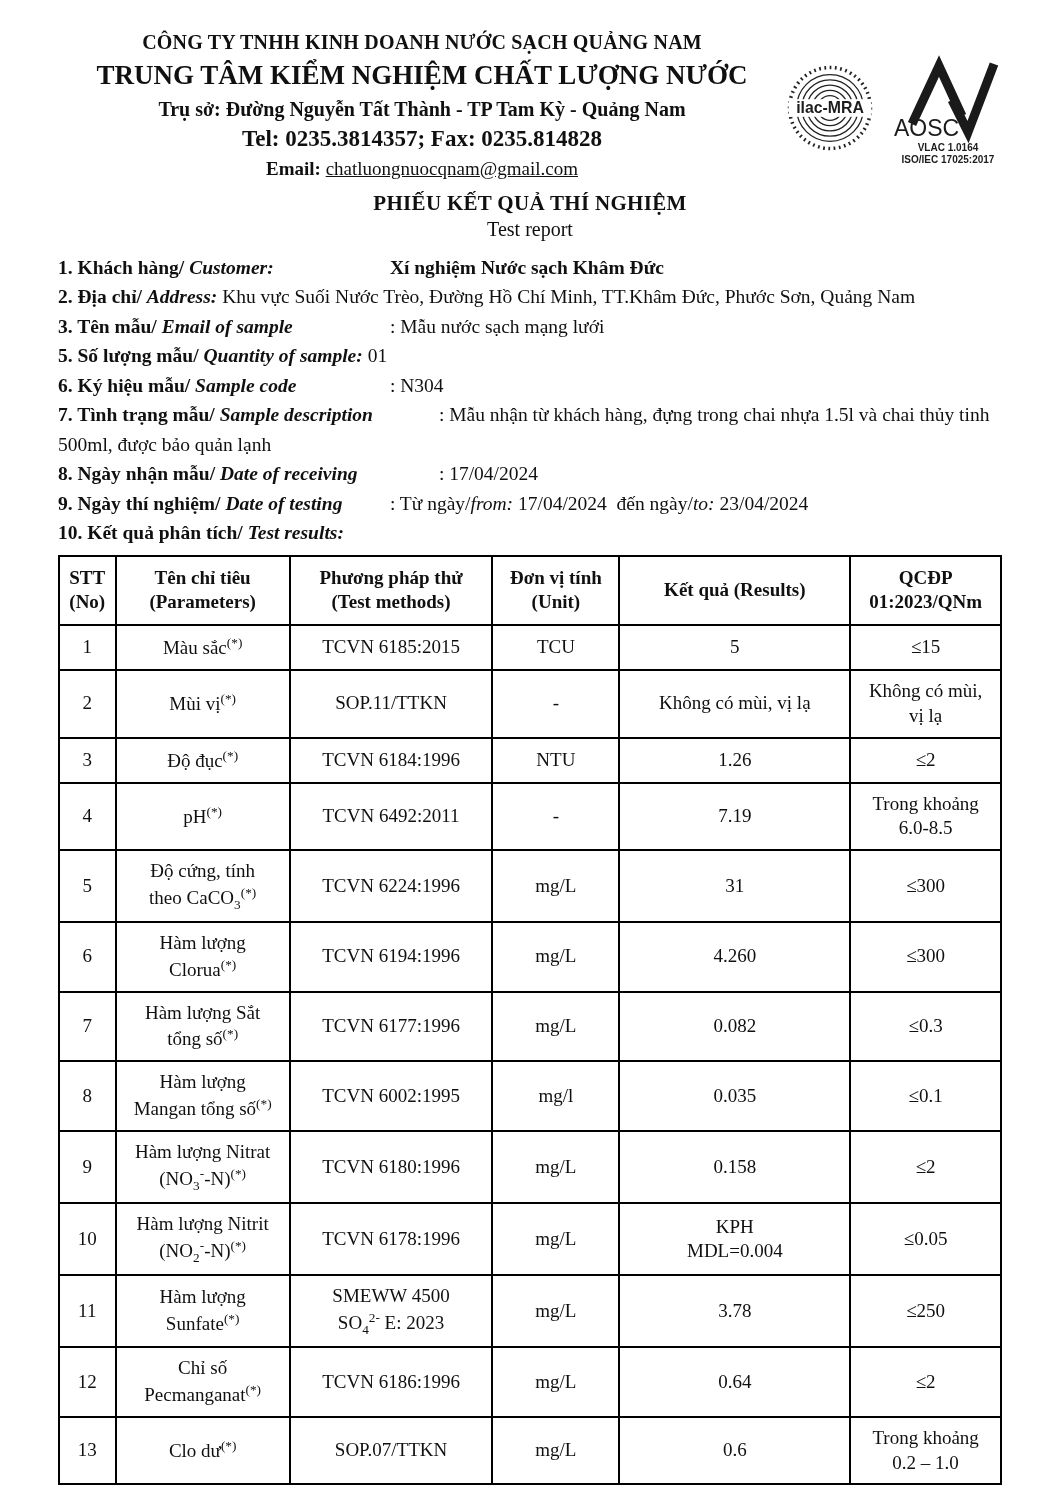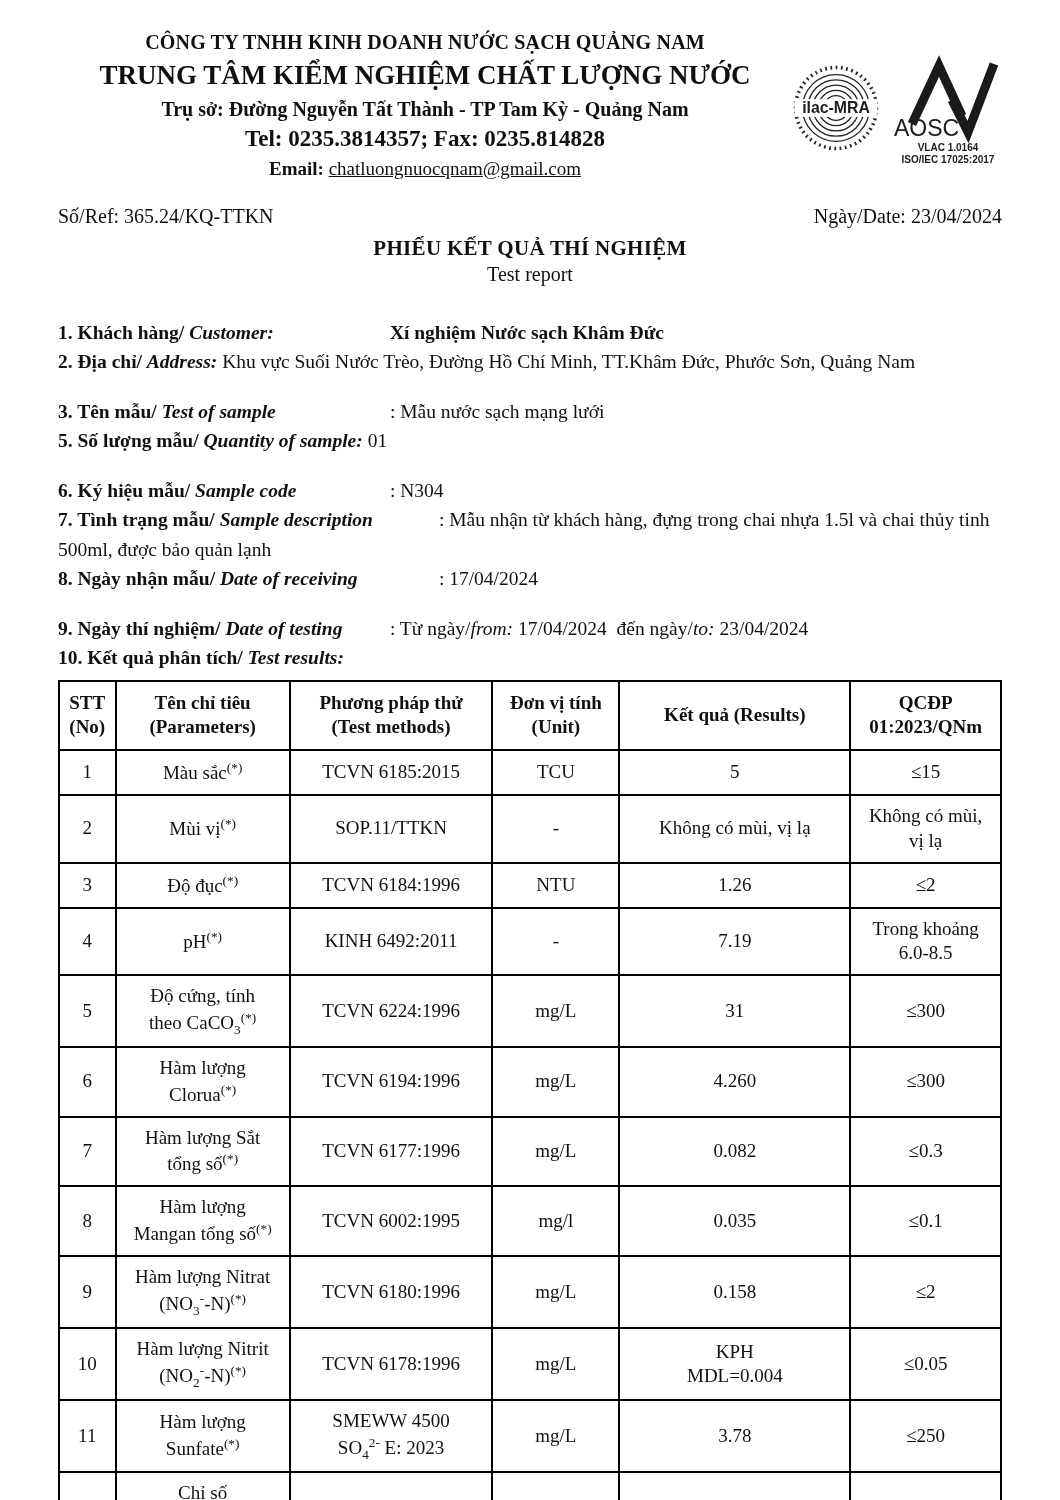--- a/index.html
+++ b/index.html
@@ -17,33 +17,33 @@
   
   .header{display:flex;align-items:flex-start;}
   .logo-box{flex:0 0 108px;padding-top:8px;}
   .header-center{flex:1;text-align:center;line-height:1.42;padding-top:2px;}
   .h-line1{font-size:20px;font-weight:700;letter-spacing:.2px;font-family:Liberation Serif, serif;}
   .h-line2{font-size:27px;font-weight:700;}
   .h-line3{font-size:20px;font-weight:700;}
   .h-line4{font-size:23px;font-weight:700;}
   .h-line5{font-size:19px;font-weight:700;}
   .email{font-weight:400;text-decoration:underline;}
-  .header-right{flex:0 0 200px;display:flex;align-items:center;gap:10px;padding-top:26px;}
+  .header-right{flex:0 0 200px;display:flex;align-items:center;gap:16px;padding-top:26px;}
   .seal text{font-family:"Liberation Sans","DejaVu Sans",sans-serif;fill:#1c1c1c;}
   .qnawaco-text{font-family:"Liberation Serif","DejaVu Serif",serif;}
   
   .meta-row{display:flex;justify-content:space-between;font-size:20px;margin-top:22px;}
   .doc-title{text-align:center;font-size:21px;font-weight:700;margin-top:8px;letter-spacing:.3px;}
   .doc-subtitle{text-align:center;font-size:20px;font-weight:400;margin-top:2px;}
   
   .info{margin-top:12px;font-size:19.5px;}
   .info-line{margin:0;line-height:29.5px;}
   .lbl{font-weight:700;}
   .lbl-en{font-weight:700;font-style:italic;}
-  .gap-a{display:inline-block;min-width:327px;margin-top:20px;}
+  .gap-a{display:inline-block;min-width:327px;}
   .gap-b{display:inline-block;min-width:376px;}
   .val{font-weight:400;}
   .val.bold{font-weight:700;}
   
   table.results{width:100%;border-collapse:collapse;margin-top:7px;font-size:19px;}
   table.results th,table.results td{
     border:2px solid #000;
     text-align:center;vertical-align:middle;
     padding:8px 5px;line-height:1.3;
   }
@@ -87,32 +87,28 @@
       <svg class="seal" width="112" height="112" viewBox="0 0 112 112">
         <path d="M22 72 L49 14 L72 64" fill="none" stroke="#1a1a1a" stroke-width="9"></path>
         <path d="M62 48 L78 80 L104 12" fill="none" stroke="#1a1a1a" stroke-width="9"></path>
         <text x="4" y="84" font-size="23">AOSC</text>
         <text x="58" y="99" text-anchor="middle" font-size="10" font-weight="bold">VLAC 1.0164</text>
         <text x="58" y="111" text-anchor="middle" font-size="10" font-weight="bold">ISO/IEC 17025:2017</text>
       </svg>
     </div>
   </div>
 
-  <div class="meta-row">
-    <span>Số/Ref: 365.24/KQ-TTKN</span>
-    <span>Ngày/Date: 23/04/2024</span>
-  </div>
 
   <div class="doc-title">PHIẾU KẾT QUẢ THÍ NGHIỆM</div>
   <div class="doc-subtitle">Test report</div>
 
   <div class="info">
       <p class="info-line"><span class="gap-a"><span class="lbl">1. Khách hàng/ </span><span class="lbl-en">Customer:</span></span><span class="val bold"> Xí nghiệm Nước sạch Khâm Đức</span></p>
       <p class="info-line"><span><span class="lbl">2. Địa chỉ/ </span><span class="lbl-en">Address:</span></span><span class="val"> Khu vực Suối Nước Trèo, Đường Hồ Chí Minh, TT.Khâm Đức, Phước Sơn, Quảng Nam</span></p>
-      <p class="info-line"><span class="gap-a"><span class="lbl">3. Tên mẫu/ </span><span class="lbl-en">Test of sample</span></span><span class="val"> : Mẫu nước sạch mạng lưới</span></p>
+      <p class="info-line"><span class="gap-a"><span class="lbl">3. Tên mẫu/ </span><span class="lbl-en">Email of sample</span></span><span class="val"> : Mẫu nước sạch mạng lưới</span></p>
       <p class="info-line"><span><span class="lbl">5. Số lượng mẫu/ </span><span class="lbl-en">Quantity of sample:</span></span><span class="val"> 01</span></p>
       <p class="info-line"><span class="gap-a"><span class="lbl">6. Ký hiệu mẫu/ </span><span class="lbl-en">Sample code</span></span><span class="val"> : N304</span></p>
       <p class="info-line"><span class="gap-b"><span class="lbl">7. Tình trạng mẫu/ </span><span class="lbl-en">Sample description</span></span><span class="val"> : Mẫu nhận từ khách hàng, đựng trong chai nhựa 1.5l và chai thủy tinh 500ml, được bảo quản lạnh</span></p>
       <p class="info-line"><span class="gap-b"><span class="lbl">8. Ngày nhận mẫu/ </span><span class="lbl-en">Date of receiving</span></span><span class="val"> : 17/04/2024</span></p>
       <p class="info-line"><span class="gap-a"><span class="lbl">9. Ngày thí nghiệm/ </span><span class="lbl-en">Date of testing</span></span><span class="val"> : Từ ngày/<i>from:</i> 17/04/2024&nbsp; đến ngày/<i>to:</i> 23/04/2024</span></p>
       <p class="info-line"><span><span class="lbl">10. Kết quả phân tích/ </span><span class="lbl-en">Test results:</span></span></p>
     </div>
 
   <table class="results">
     <colgroup>
@@ -154,21 +150,21 @@
           <td>3</td>
           <td>Độ đục<sup>(*)</sup></td>
           <td>TCVN 6184:1996</td>
           <td>NTU</td>
           <td>1.26</td>
           <td>≤2</td>
         </tr>
         <tr>
           <td>4</td>
           <td>pH<sup>(*)</sup></td>
-          <td>KINH 6492:2011</td>
+          <td>TCVN 6492:2011</td>
           <td>-</td>
           <td>7.19</td>
           <td>Trong khoảng<br>6.0-8.5</td>
         </tr>
         <tr>
           <td>5</td>
           <td>Độ cứng, tính<br>theo CaCO<sub>3</sub><sup>(*)</sup></td>
           <td>TCVN 6224:1996</td>
           <td>mg/L</td>
           <td>31</td>

